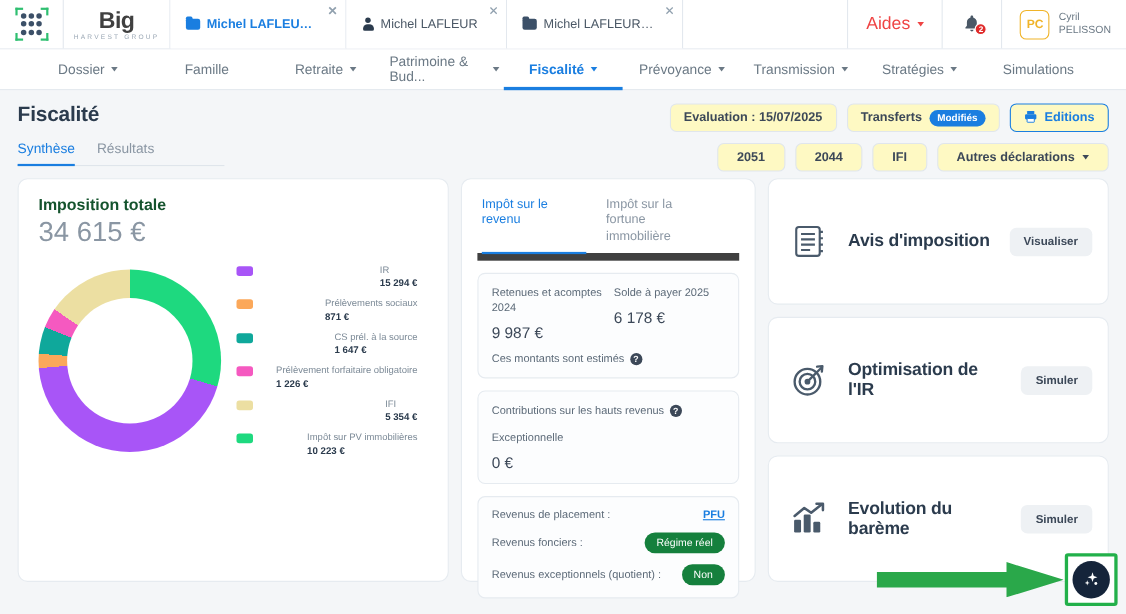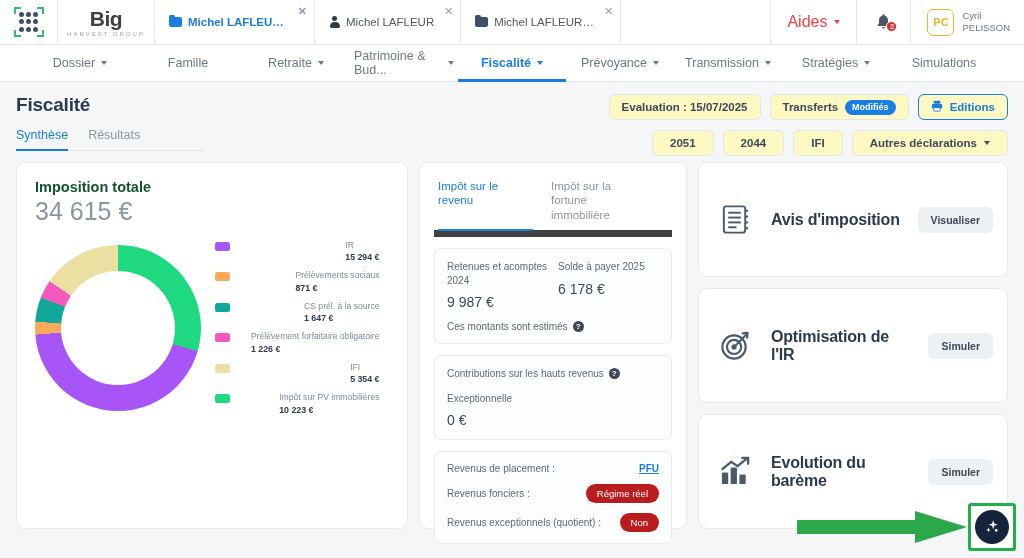--- a/index.html
+++ b/index.html
@@ -167,21 +167,21 @@
   .note { font-size: 10px; color: #5c6a78; margin-top: 11px; display: flex; align-items: center; gap: 5px; }
   .qmark {
     width: 11px; height: 11px; border-radius: 50%; background: #3c4858; color: #fff;
     font-size: 8px; font-weight: bold; display: inline-flex; align-items: center; justify-content: center;
     cursor: pointer; flex: none;
   }
   .kv { display: flex; align-items: center; justify-content: space-between; margin-top: 10px; }
   .kv:first-child { margin-top: 0; }
   .kv .k { font-size: 10px; color: #5c6a78; }
   .link-u { font-size: 10px; color: #1a7ee0; text-decoration: underline; cursor: pointer; font-weight: bold; }
-  .chip { background: #b91c1c; color: #fff; font-size: 9.5px; border-radius: 11px; padding: 4px 11px; cursor: pointer; }
+  .chip { background: #15803d; color: #fff; font-size: 9.5px; border-radius: 11px; padding: 4px 11px; cursor: pointer; }
 
   
   .rcard {
     flex: 1; display: flex; align-items: center; gap: 14px; padding: 0 14px;
     background: #fff; border: 1px solid #e6ebf0; border-radius: 9px;
   }
   .rcard .ricon { width: 44px; flex: none; display:flex; align-items:center; justify-content:center; color: #4a5a6b; }
   .rcard .rtitle { flex: 1; font-size: 16px; font-weight: bold; color: #2b3b4d; letter-spacing: -0.2px; }
   .rbtn {
     background: #eef1f4; color: #3c4858; font-size: 10.5px; font-weight: bold;

